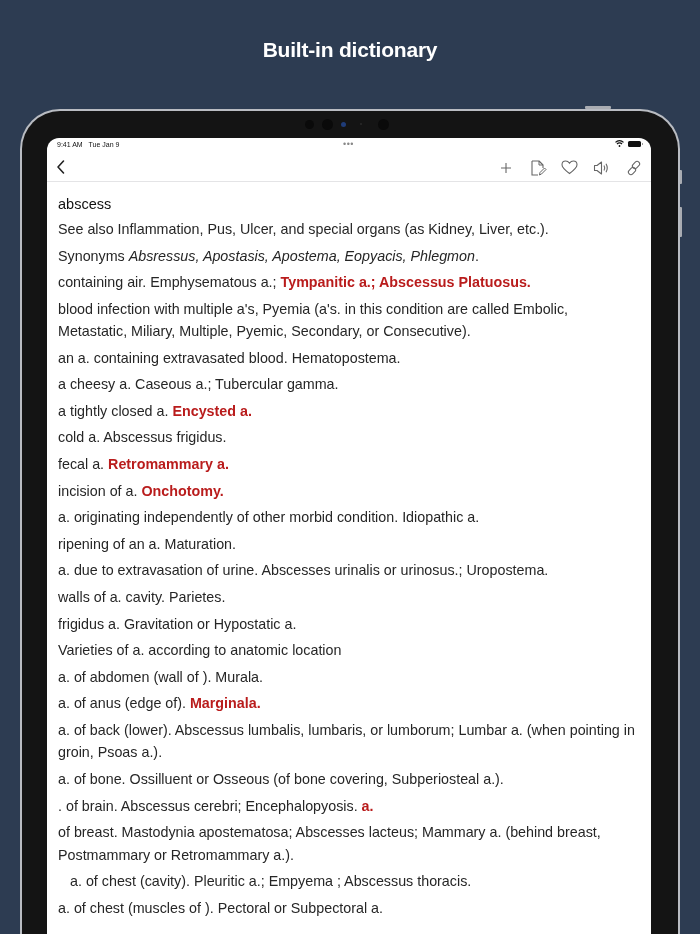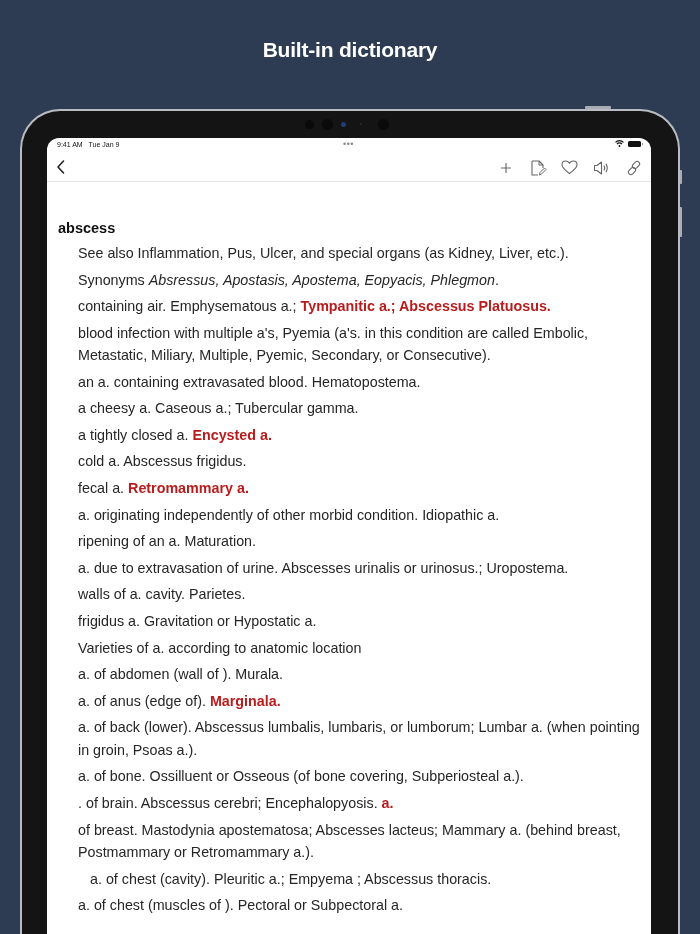--- a/index.html
+++ b/index.html
@@ -64,22 +64,22 @@
   }
   .nav-back { position: absolute; left: 6px; top: 6px; width: 18px; height: 18px; cursor: pointer; }
   .nav-actions { position: absolute; right: 6px; top: 4px; display: flex; gap: 9px; }
   .nav-btn { width: 23px; height: 23px; display: flex; align-items: center; justify-content: center; cursor: pointer; }
   .content {
     padding: 11px 10px 0 11px;
     color: #262626;
     font-size: 14.3px;
     line-height: 22.4px;
   }
-  .entry-title { font-weight: bold; font-size: 14.5px; color: #111; margin-bottom: 2.5px; margin-top: 24px; }
-  .para { margin-bottom: 4.2px; margin-left: 20px; }
+  .entry-title { font-weight: normal; font-size: 14.5px; color: #111; margin-bottom: 2.5px; }
+  .para { margin-bottom: 4.2px; }
   .para b { color: #b91c1c; }
   .para.indent { padding-left: 12px; }
 </style>
 </head>
 <body>
 
 <div class="headline">Built-in dictionary</div>
 
 <div class="side-btn top-btn"></div>
 <div class="side-btn vol-up"></div>
@@ -157,20 +157,21 @@
         <div id="paras">
             <div class="para"><span>See also Inflammation, Pus, Ulcer, and special organs (as Kidney,  Liver, etc.).</span></div>
             <div class="para"><span>Synonyms </span><i>Absressus, Apostasis, Apostema, Eopyacis, Phlegmon</i><span>.</span></div>
             <div class="para"><span>containing air. Emphysematous a.; </span><b>Tympanitic a.; Abscessus Platuosus.</b></div>
             <div class="para"><span>blood infection with multiple a's, Pyemia (a's. in this condition are called Embolic, Metastatic, Miliary, Multiple, Pyemic, Secondary, or Consecutive).</span></div>
             <div class="para"><span>an a. containing extravasated blood. Hematopostema.</span></div>
             <div class="para"><span>a cheesy a. Caseous a.; Tubercular gamma.</span></div>
             <div class="para"><span>a tightly closed a. </span><b>Encysted a.</b></div>
             <div class="para"><span>cold a. Abscessus frigidus.</span></div>
             <div class="para"><span>fecal a. </span><b>Retromammary a.</b></div>
+            <div class="para"><span>incision of a. </span><b>Onchotomy.</b></div>
             <div class="para"><span>a. originating independently of other morbid condition. Idiopathic a.</span></div>
             <div class="para"><span>ripening of an a. Maturation.</span></div>
             <div class="para"><span>a. due to extravasation of urine. Abscesses urinalis or urinosus.; Uropostema.</span></div>
             <div class="para"><span>walls of a. cavity. Parietes.</span></div>
             <div class="para"><span>frigidus a. Gravitation or Hypostatic a.</span></div>
             <div class="para"><span>Varieties of a. according to anatomic location</span></div>
             <div class="para"><span>a. of abdomen (wall of ). Murala.</span></div>
             <div class="para"><span>a. of anus (edge of). </span><b>Marginala.</b></div>
             <div class="para"><span>a. of back (lower). Abscessus lumbalis, lumbaris, or lumborum; Lumbar a. (when pointing in groin, Psoas a.).</span></div>
             <div class="para"><span>a. of bone. Ossilluent or Osseous (of bone covering, Subperiosteal a.).</span></div>

